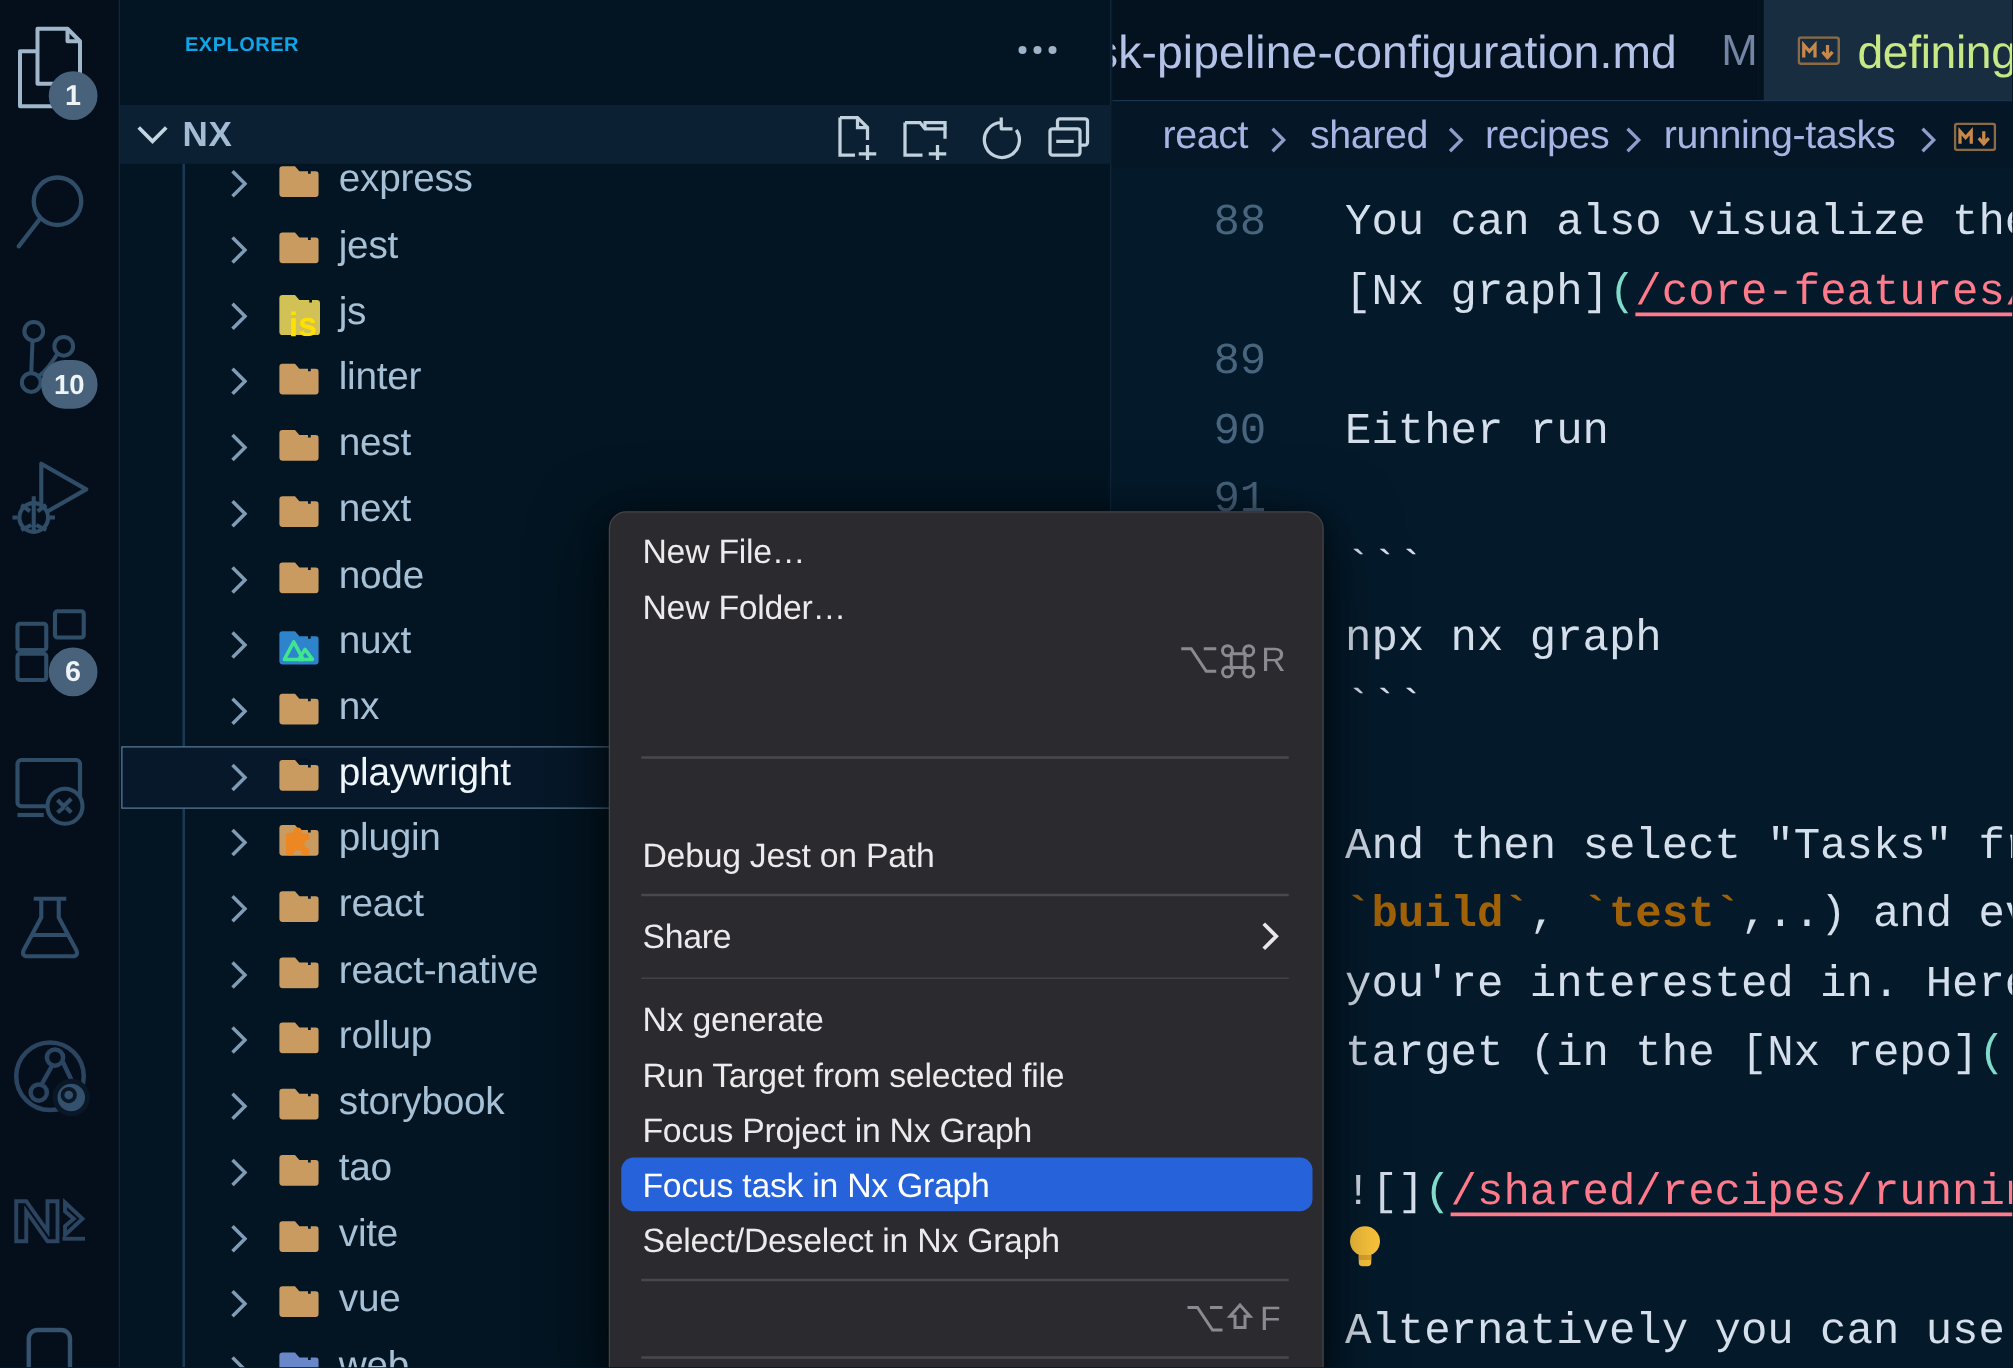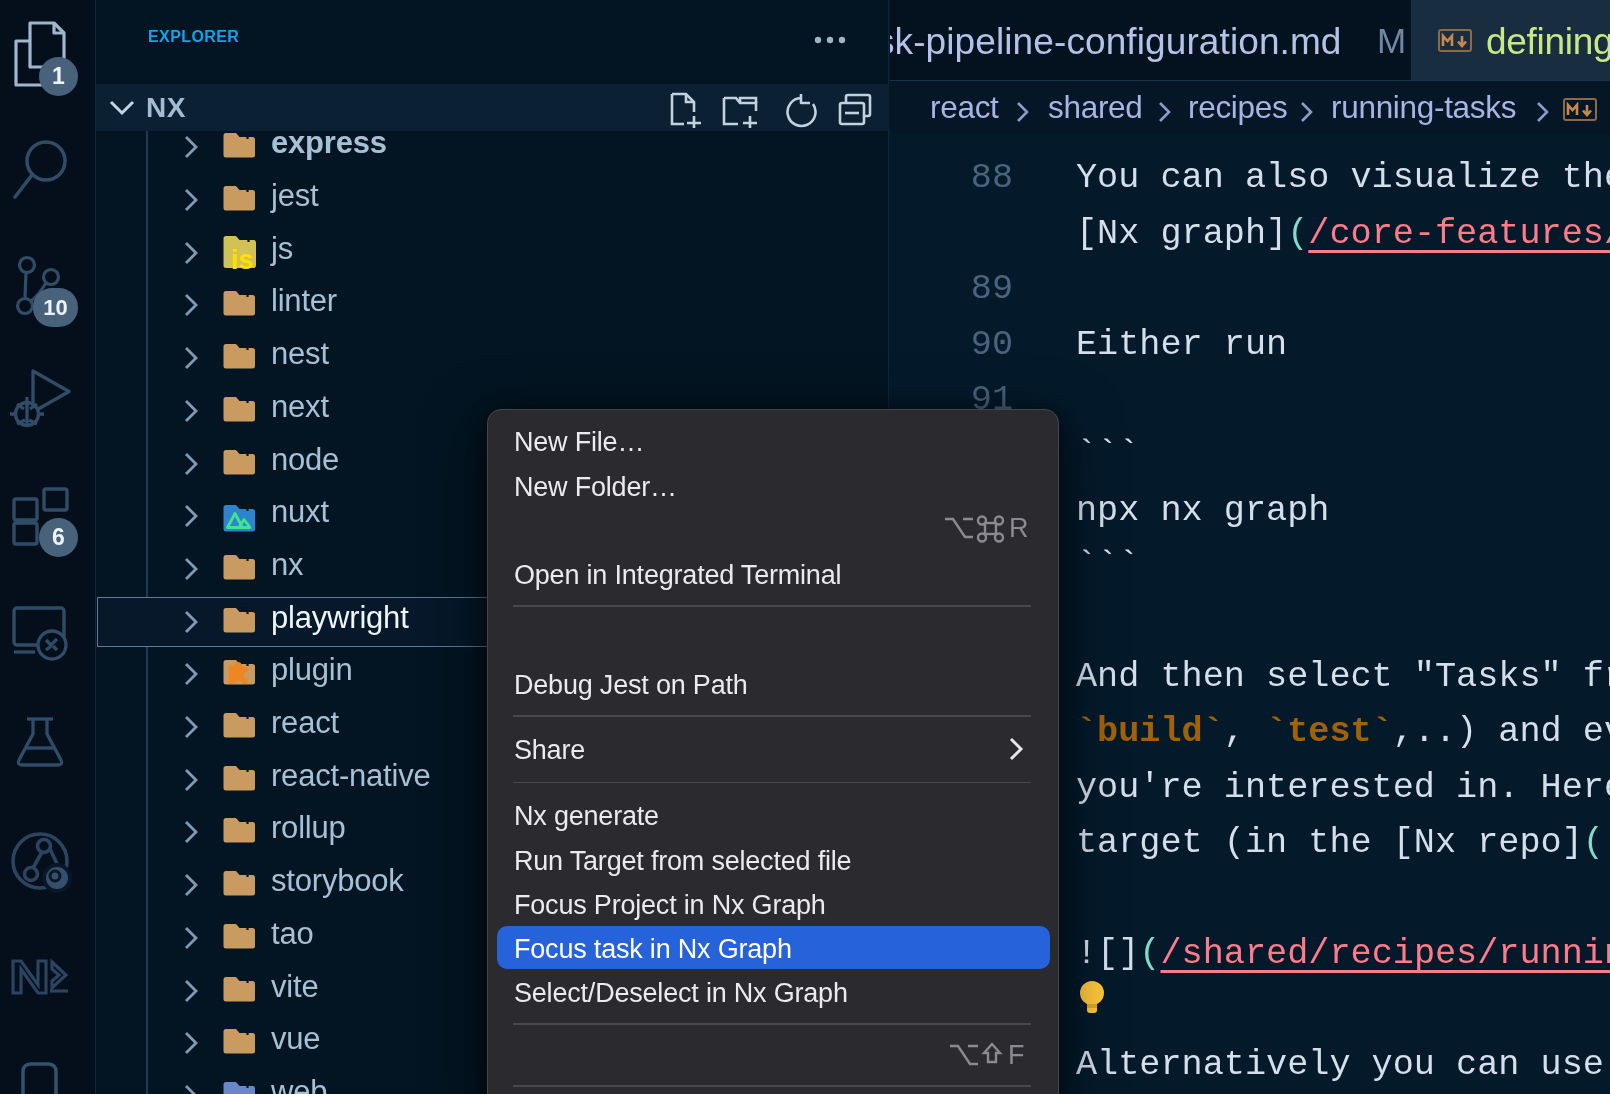--- a/index.html
+++ b/index.html
@@ -153,21 +153,21 @@
         <path d="M135 2 v9 h9" stroke-linejoin="round"></path>
 
         <rect x="180" y="3" width="24" height="21" rx="2"></rect>
         <rect x="174" y="11" width="24" height="21" rx="2" fill="#0b2032"></rect>
         <path d="M179 21 h14"></path>
       </svg>
     </div>
     <div id="indent" class="abs"></div>
     <div id="selrow" class="abs"></div>
     <div id="tree" class="abs">
-        <div class="row" style="top:-0.19999999999998863px;font-weight:bold;">
+        <div class="row" style="top:-0.19999999999998863px;">
           <svg class="chev" width="14" height="26" viewBox="0 0 14 26" fill="none">
             <path d="M2 3 l10 10 l-10 10" stroke="#7e9cb6" stroke-width="2.8"></path>
           </svg>
           <svg class="fico" width="33" height="28" viewBox="0 0 33 28">
             <path d="M1.5 5.5 q0-2.5 2.5-2.5 h10 l3.5 4 h13 q2.5 0 2.5 2.5 v15.5 q0 2.5 -2.5 2.5 H4 q-2.5 0 -2.5-2.5 z" fill="#c99b60"></path>
             <path d="M16 3 h7.5 q2 0 2 2 V9" fill="none" stroke="#031522" stroke-width="2.2"></path>
           </svg>
           <span class="rowtext" style="">express</span>
         </div>
         <div class="row" style="top:52.500000000000014px;">
@@ -423,23 +423,20 @@
   </div>
 
   <div id="menu" class="abs">
     <div id="mhl"></div>
     <div class="mi" style="top:10px;">
         <span class="lab">New File…</span>
       </div>
     <div class="mi" style="top:54.5px;">
         <span class="lab">New Folder…</span>
       </div>
-    <div class="mi" style="top:143px;">
-        <span class="lab">Open in Integrated Terminal</span>
-      </div>
     <div class="msep" style="top:195px;"></div>
     <div class="mi" style="top:252.5px;">
         <span class="lab">Debug Jest on Path</span>
       </div>
     <div class="msep" style="top:305px;"></div>
     <div class="mi" style="top:318px;">
         <span class="lab">Share</span>
       </div>
     <div class="msep" style="top:371.5px;"></div>
     <div class="mi" style="top:384px;">

